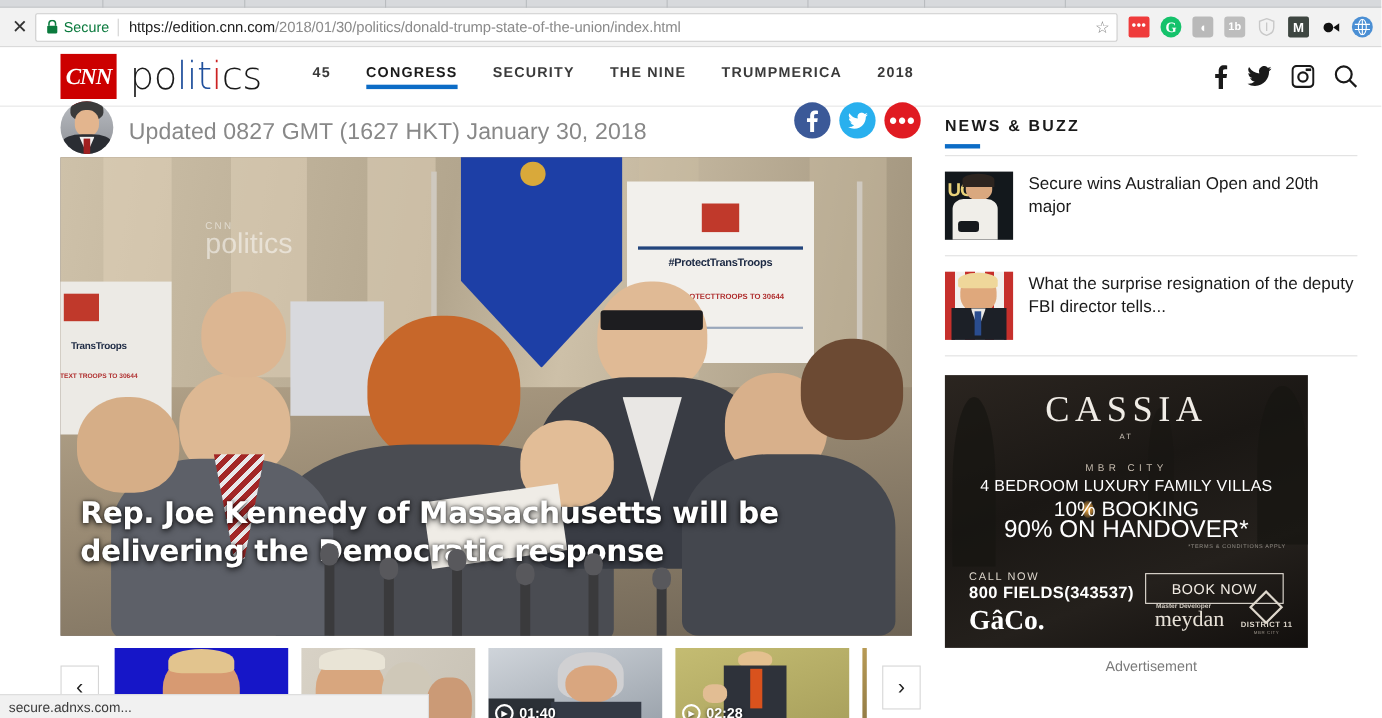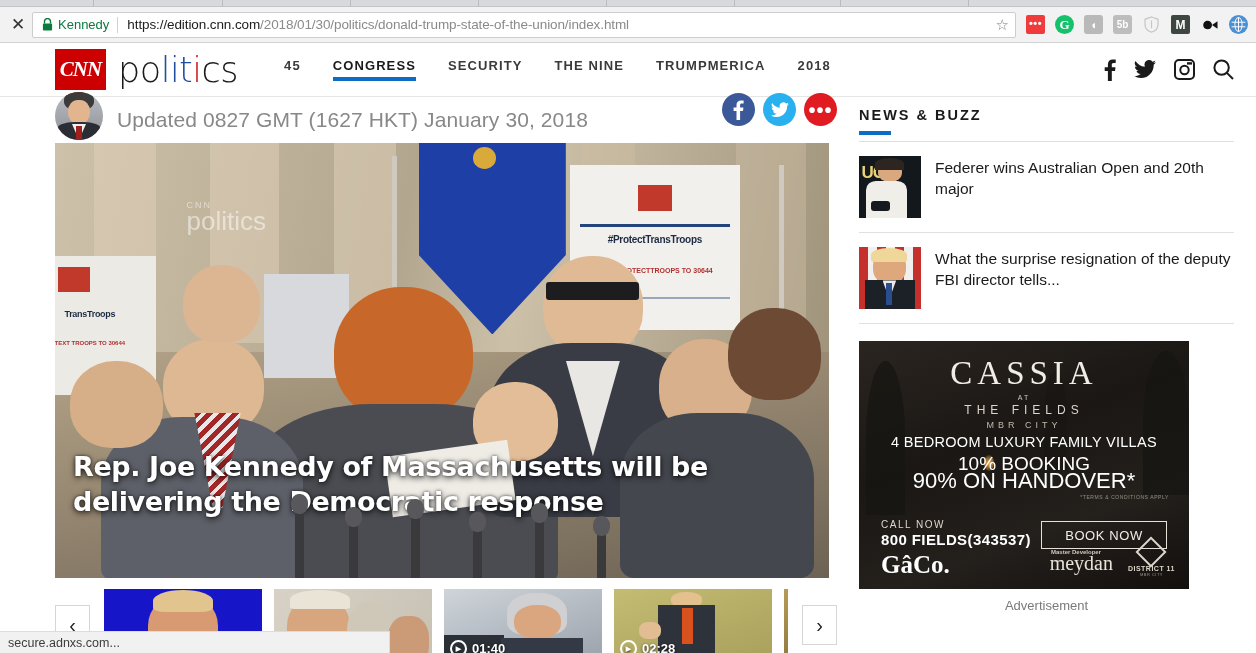--- a/index.html
+++ b/index.html
@@ -287,31 +287,31 @@
 <div class="omnibar">
   <div class="close-x">✕</div>
 
   <div class="urlbox">
     <span class="lock">
       <svg width="11" height="13" viewBox="0 0 11 13" aria-hidden="true">
         <path d="M2.5 5.5V3.6a3 3 0 0 1 6 0v1.9" fill="none" stroke="#0a7a3d" stroke-width="1.4"></path>
         <rect x="0.9" y="5.4" width="9.2" height="7" rx="1" fill="#0a7a3d"></rect>
       </svg>
     </span>
-    <span class="secure-word">Kennedy</span>
+    <span class="secure-word">Secure</span>
     <span class="url-sep"></span>
     <span class="url-text"><span class="host">https://edition.cnn.com</span><span>/2018/01/30/politics/donald-trump-state-of-the-union/index.html</span></span>
     <span class="star">☆</span>
   </div>
 
   <div class="ext-bar">
     <div class="ext ext-adblock">•••</div>
     <div class="ext ext-grammarly">G</div>
     <div class="ext ext-gray">◖</div>
-    <div class="ext ext-1b">5b</div>
+    <div class="ext ext-1b">1b</div>
     <div class="ext ext-shield">
       <svg width="15" height="17" viewBox="0 0 15 17" aria-hidden="true">
         <path d="M7.5 1 L14 3.3 v5.2 C14 12.4 11 15.2 7.5 16.2 4 15.2 1 12.4 1 8.5 V3.3 Z" fill="none" stroke="#c8c8c8" stroke-width="1.3"></path>
         <path d="M7.5 4.4 v7.8" stroke="#c8c8c8" stroke-width="1.2"></path>
       </svg>
     </div>
     <div class="ext ext-m">M</div>
     <div class="ext ext-fish">
       <svg width="17" height="12" viewBox="0 0 17 12" aria-hidden="true">
         <path d="M11 6 C11 2.5 7.5 0.8 4.5 2.2 1.5 3.6 1.5 8.4 4.5 9.8 7.5 11.2 11 9.5 11 6 Z" fill="#111"></path>
@@ -520,21 +520,21 @@
     <div class="side-rule-line"></div>
 
     <div class="news-item">
       <div class="news-thumb" style="background:#13181c;">
         <div style="position:absolute;left:4%;top:12%;width:92%;height:34%;color:#e8d27a;font-size:17px;font-weight:bold;letter-spacing:-1px;overflow:hidden;">UC<br>NS</div>
         <div style="position:absolute;left:30%;top:8%;width:40%;height:34%;background:#d9a87f;border-radius:45%"></div>
         <div style="position:absolute;left:26%;top:4%;width:46%;height:18%;background:#2d2520;border-radius:50% 50% 0 0"></div>
         <div style="position:absolute;left:12%;top:40%;width:66%;height:60%;background:#f0eee9;border-radius:24% 24% 0 0"></div>
         <div style="position:absolute;left:20%;top:72%;width:30%;height:16%;background:#16191d;border-radius:3px"></div>
       </div>
-      <div class="news-text">Federer wins Australian Open and 20th major</div>
+      <div class="news-text">Secure wins Australian Open and 20th major</div>
     </div>
 
     <div class="news-item">
       <div class="news-thumb" style="background:repeating-linear-gradient(90deg,#c6302c 0 9px,#f2f0ee 9px 18px);">
         <div style="position:absolute;left:22%;top:6%;width:54%;height:54%;background:#dfa87c;border-radius:44%"></div>
         <div style="position:absolute;left:20%;top:2%;width:58%;height:22%;background:#efd79a;border-radius:50% 50% 14% 14%"></div>
         <div style="position:absolute;left:10%;top:54%;width:80%;height:46%;background:#1c2027"></div>
         <div style="position:absolute;left:38%;top:54%;width:22%;height:30%;background:#eceae6;clip-path:polygon(50% 100%,0 0,100% 0)"></div>
         <div style="position:absolute;left:44%;top:58%;width:10%;height:36%;background:#2a4d8f"></div>
       </div>
@@ -542,21 +542,20 @@
     </div>
 
     <div class="ad-box">
       <div class="ad-tree" style="left:2%;top:8%;width:12%;height:62%;border-radius:50% 50% 0 0"></div>
       <div class="ad-tree" style="left:86%;top:4%;width:14%;height:58%;border-radius:50% 50% 0 0"></div>
       <div class="ad-tree" style="left:56%;top:12%;width:7%;height:40%;border-radius:50% 50% 0 0;opacity:.55"></div>
       <div class="ad-glow"></div>
 
       <div class="ad-brand">CASSIA</div>
       <div class="ad-at">AT</div>
-      <div class="ad-fields">THE FIELDS</div>
       <div class="ad-mbr">MBR CITY</div>
       <div class="ad-l1">4 BEDROOM LUXURY FAMILY VILLAS</div>
       <div class="ad-l2">10% BOOKING</div>
       <div class="ad-l3">90% ON HANDOVER*</div>
       <div class="ad-terms">*TERMS &amp; CONDITIONS APPLY</div>
       <div class="ad-callnow">CALL NOW</div>
       <div class="ad-phone">800 FIELDS(343537)</div>
       <div class="ad-book">BOOK NOW</div>
       <div class="ad-gco">GâCo.</div>
       <div class="ad-partner1">Master Developer</div>

